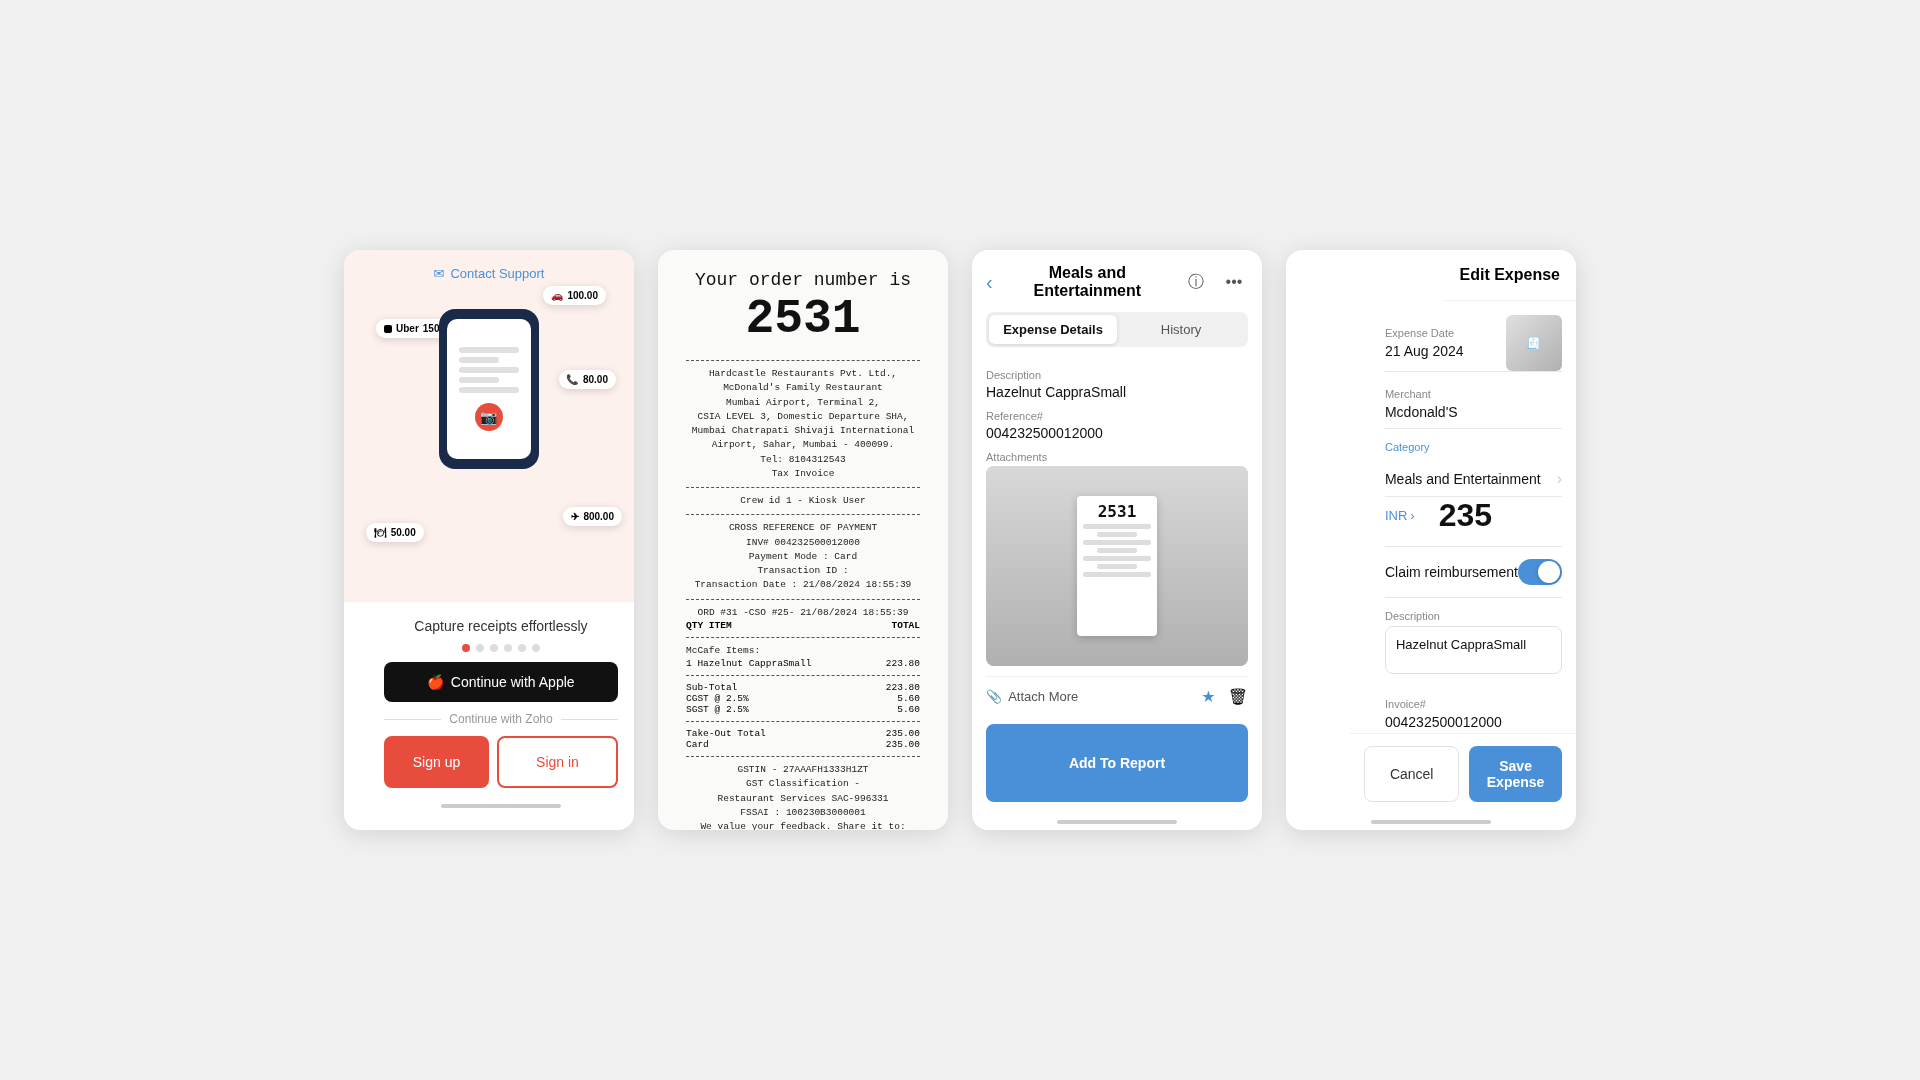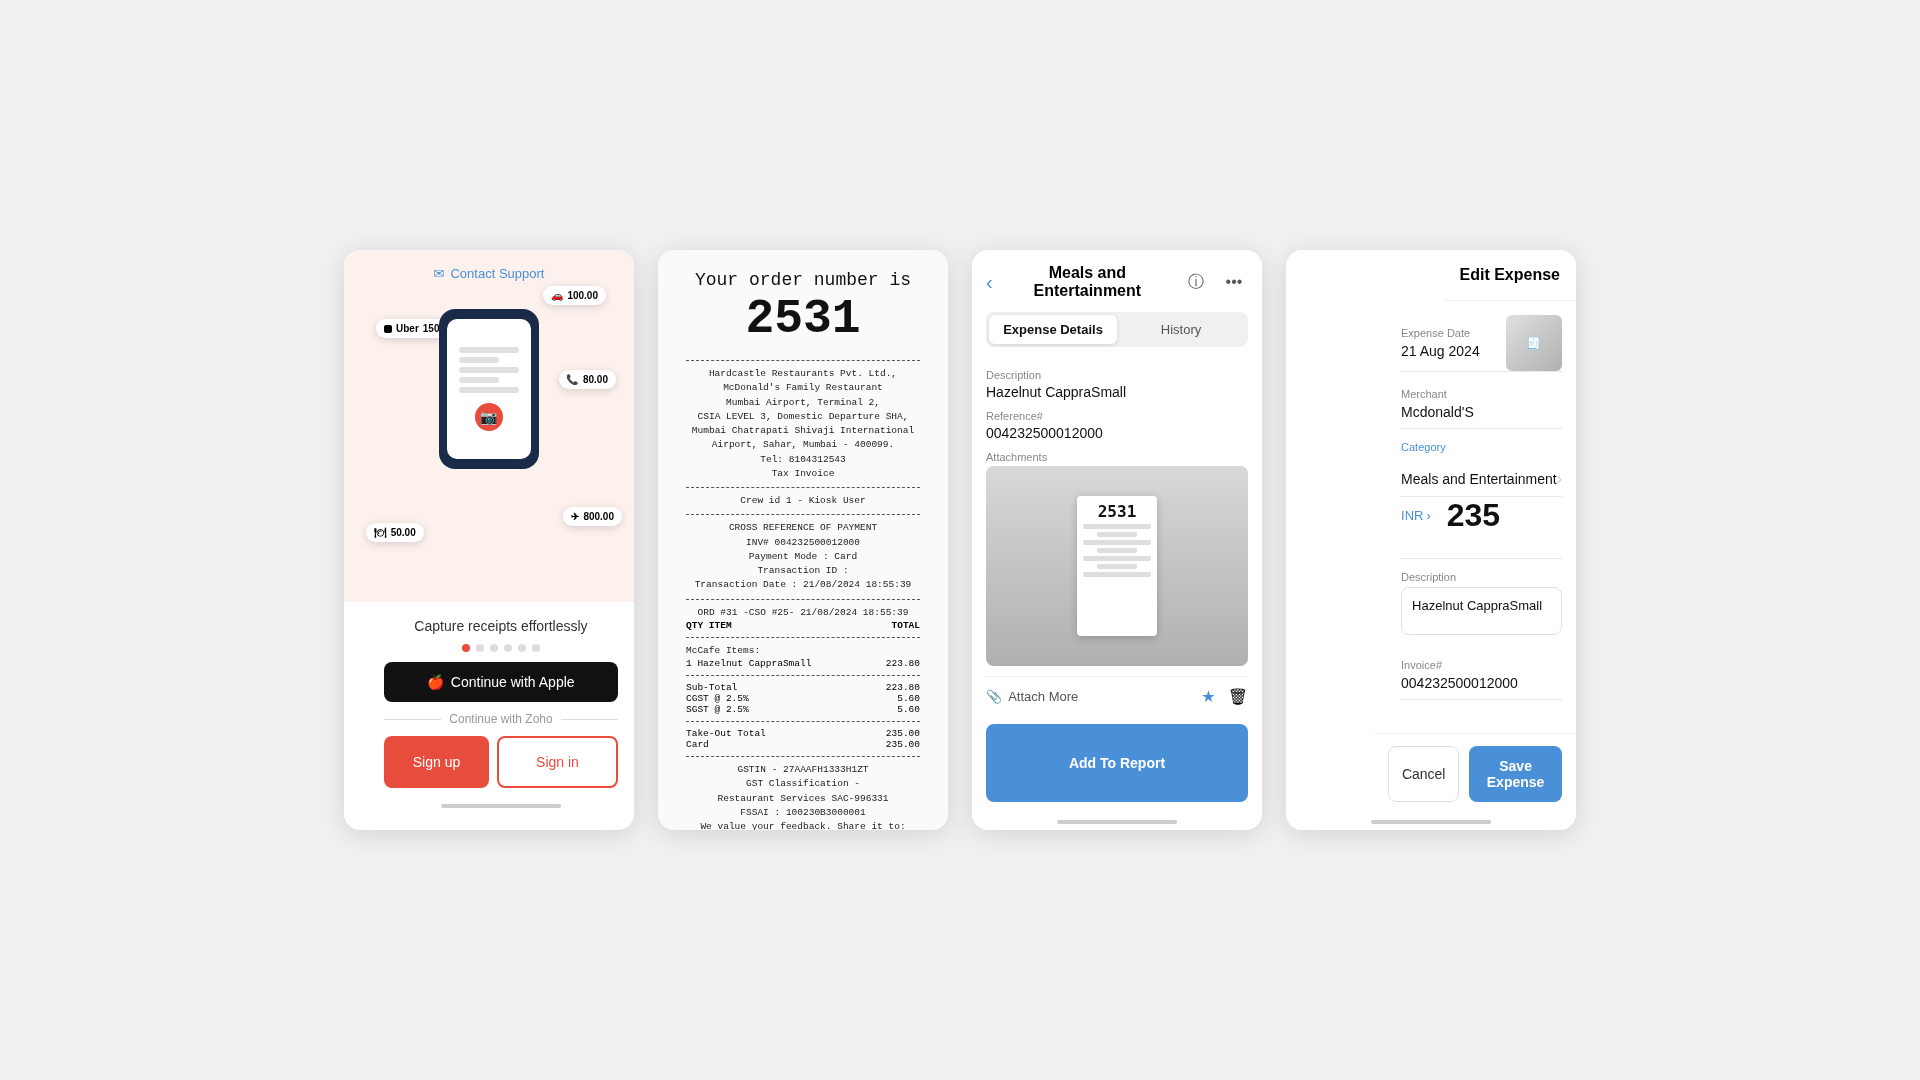--- a/index.html
+++ b/index.html
@@ -486,22 +486,22 @@
     }
     .category-highlight {
       color: #4a90d9;
       font-size: 11px;
       margin-bottom: 17px;
       margin-top: 12px;
     }
     .amount-row {
       display: flex;
       align-items: center;
-      gap: 16px;
-      padding-bottom: 24px;
+      gap: 24px;
+      padding-bottom: 12px;
       border-bottom: 1px solid #e8e8e8;
     }
     .currency-btn {
       display: flex;
       align-items: center;
       gap: 3px;
       background: none;
       border: none;
       color: #4a90d9;
       font-size: 13px;
@@ -555,20 +555,21 @@
       display: flex;
       gap: 10px;
       border-top: 1px solid #f0f0f0;
     }
     .cancel-btn {
       flex: 1;
       border: 1px solid #e0e0e0;
       background: white;
       color: #333;
       border-radius: 8px;
+      padding: 12px;
       font-size: 14px;
       cursor: pointer;
     }
     .save-btn {
       flex: 1;
       background: #4a90d9;
       color: white;
       border: none;
       border-radius: 8px;
       padding: 12px;
@@ -818,20 +819,26 @@
     </div>
 
     <div class="amount-row">
       <button class="currency-btn">
         <span>INR</span>
         <span>›</span>
       </button>
       <span class="amount-value">235</span>
     </div>
 
+    <div class="claim-row">
+      <span class="claim-label">Claim reimbursement</span>
+      <div class="toggle">
+        <div class="toggle-knob"></div>
+      </div>
+    </div>
 
     <p class="field-label">Description</p>
     <div class="description-box">
       <span>Hazelnut CappraSmall</span>
     </div>
 
     <p class="field-label">Invoice#</p>
     <div class="field-row">
       <span class="field-value">004232500012000</span>
     </div>

